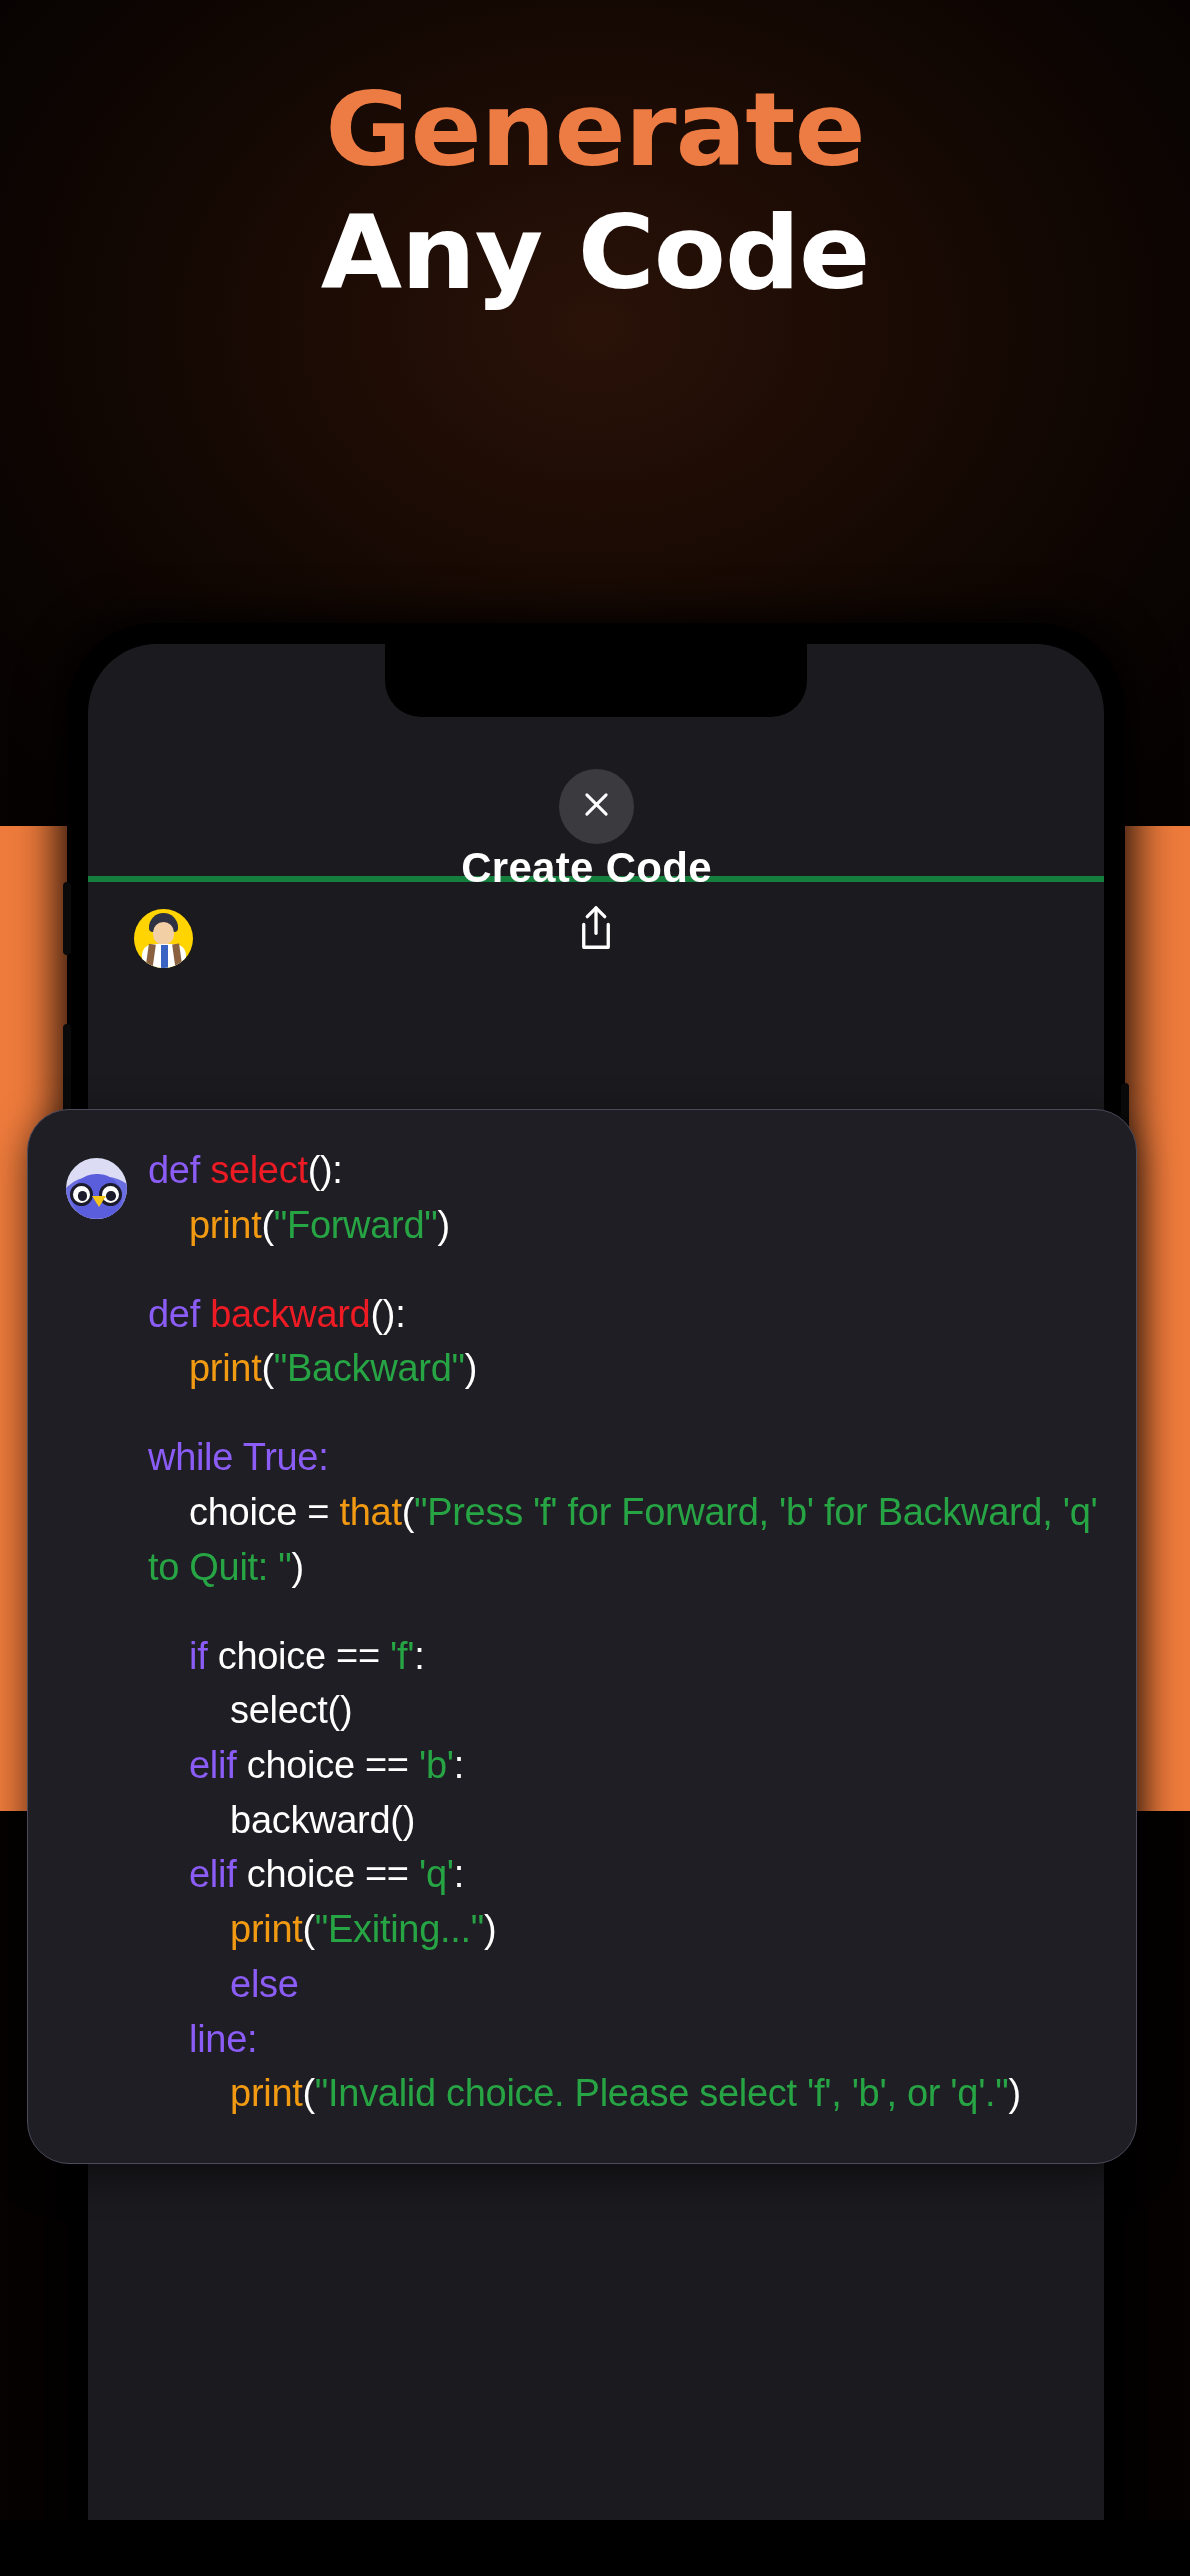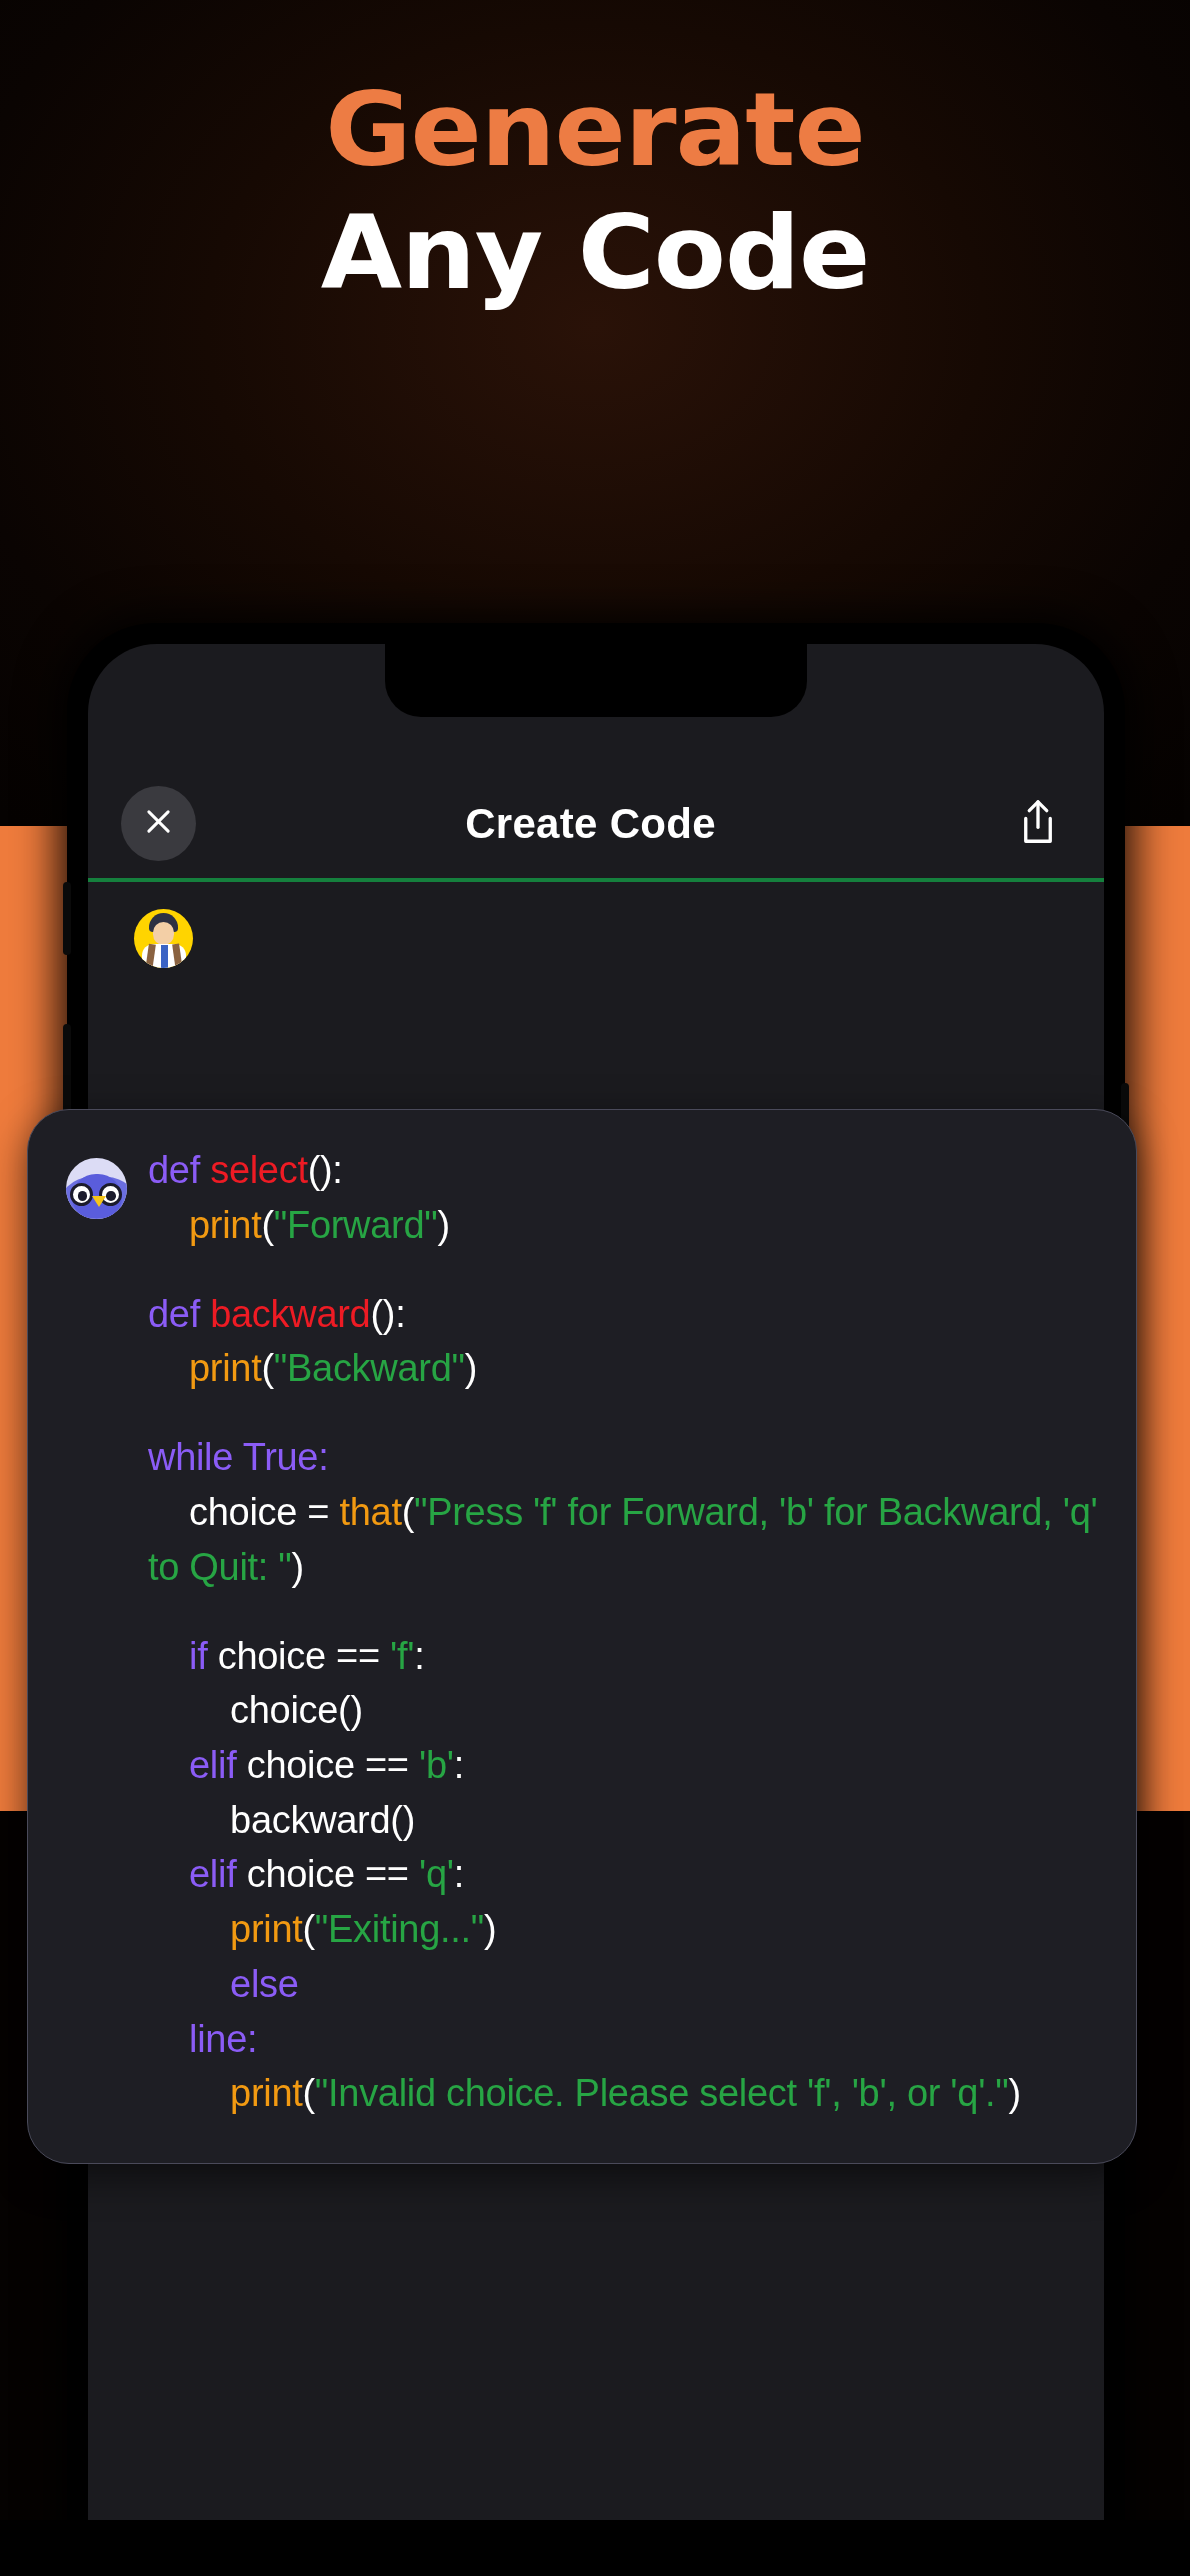--- a/index.html
+++ b/index.html
@@ -77,21 +77,22 @@
   .btn-v2 { top:401px; height:127px; }
   .btn-v3 { top:554px; height:127px; }
   .btn-pwr { position:absolute; right:-3.8px; top:460px; width:7.7px; height:161px; background:#0a0a0a; border-radius:3.8px; z-index:2;}
 
   
   .app-header {
     position:absolute;
     left:0; right:0; top:125px; height:113px;
     display:flex; align-items:center;
     padding:0 33px;
-    border-bottom:4px solid #15803d;
+    border-bottom:6px solid #15803d;
+    flex-direction:column;
   }
   .close-btn {
     width:75px; height:75px; border-radius:50%;
     background:#3a3a3f;
     display:flex; align-items:center; justify-content:center;
     flex:0 0 auto;
   }
   .close-btn svg { width:33px; height:33px; }
   .app-title {
     flex:1 1 auto; text-align:center;
@@ -253,21 +254,21 @@
       <pre class="code" id="code-block"><span class="kw">def </span><span class="fn">select</span><span class="pn">():</span>
 <span class="pn">    </span><span class="bi">print</span><span class="pn">(</span><span class="str">"Forward"</span><span class="pn">)</span>
 <span class="blank">
 </span><span class="kw">def </span><span class="fn">backward</span><span class="pn">():</span>
 <span class="pn">    </span><span class="bi">print</span><span class="pn">(</span><span class="str">"Backward"</span><span class="pn">)</span>
 <span class="blank">
 </span><span class="kw">while True:</span>
 <span class="pn">    choice = </span><span class="bi">that</span><span class="pn">(</span><span class="str">"Press 'f' for Forward, 'b' for Backward, 'q' to Quit: "</span><span class="pn">)</span>
 <span class="blank">
 </span><span class="pn">    </span><span class="kw">if</span><span class="pn"> choice == </span><span class="str">'f'</span><span class="pn">:</span>
-<span class="pn">        choice()</span>
+<span class="pn">        select()</span>
 <span class="pn">    </span><span class="kw">elif</span><span class="pn"> choice == </span><span class="str">'b'</span><span class="pn">:</span>
 <span class="pn">        backward()</span>
 <span class="pn">    </span><span class="kw">elif</span><span class="pn"> choice == </span><span class="str">'q'</span><span class="pn">:</span>
 <span class="pn">        </span><span class="bi">print</span><span class="pn">(</span><span class="str">"Exiting..."</span><span class="pn">)</span>
 <span class="pn">        </span><span class="kw">else</span>
 <span class="pn">    </span><span class="kw">line</span><span class="kw">:</span>
 <span class="pn">        </span><span class="bi">print</span><span class="pn">(</span><span class="str">"Invalid choice. Please select 'f', 'b', or 'q'."</span><span class="pn">)</span></pre>
     </div>
   </div>
 

